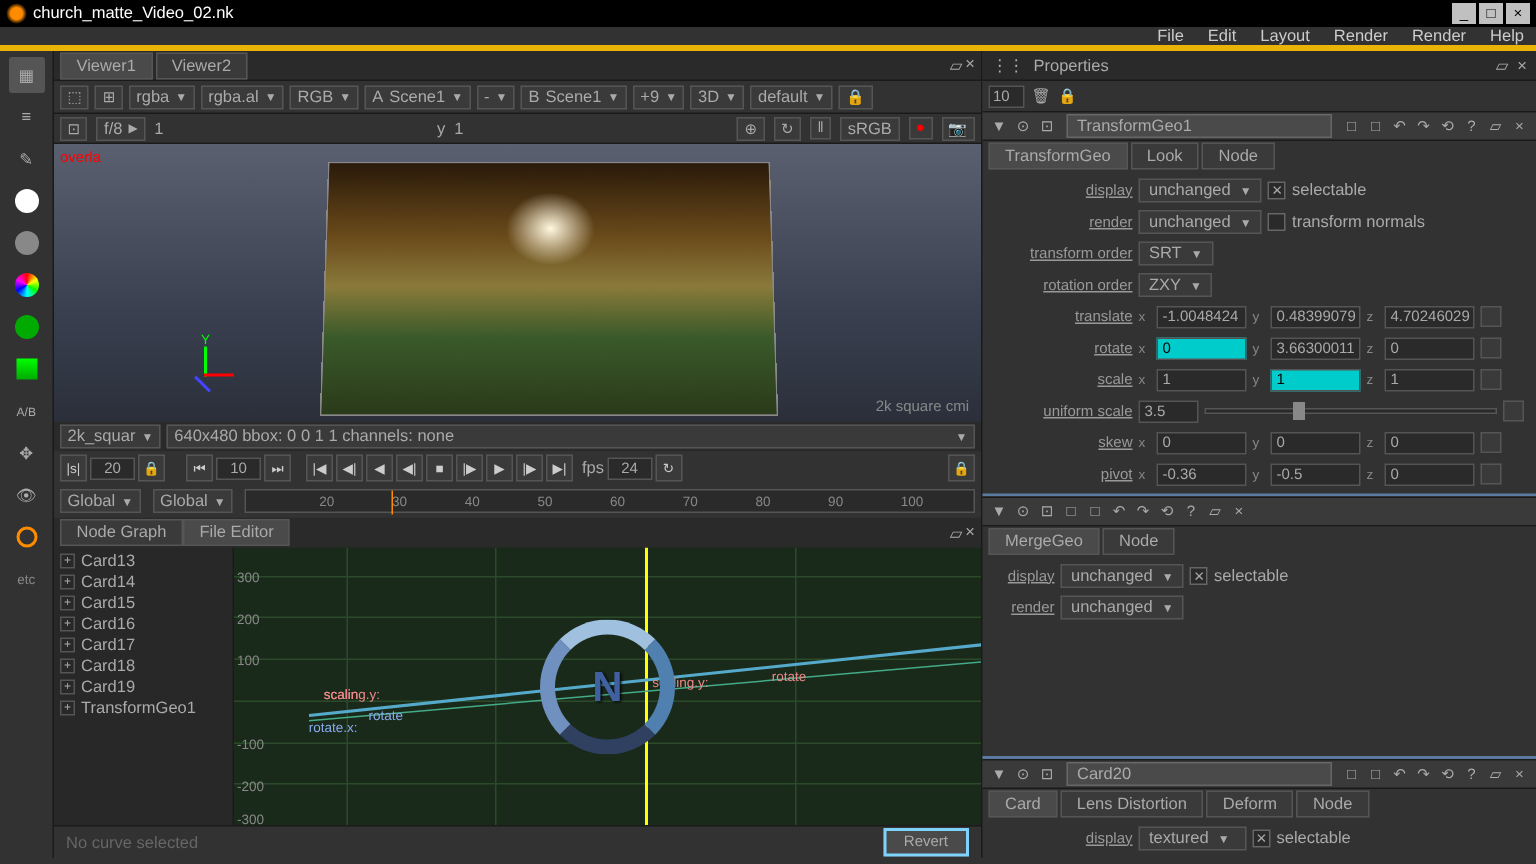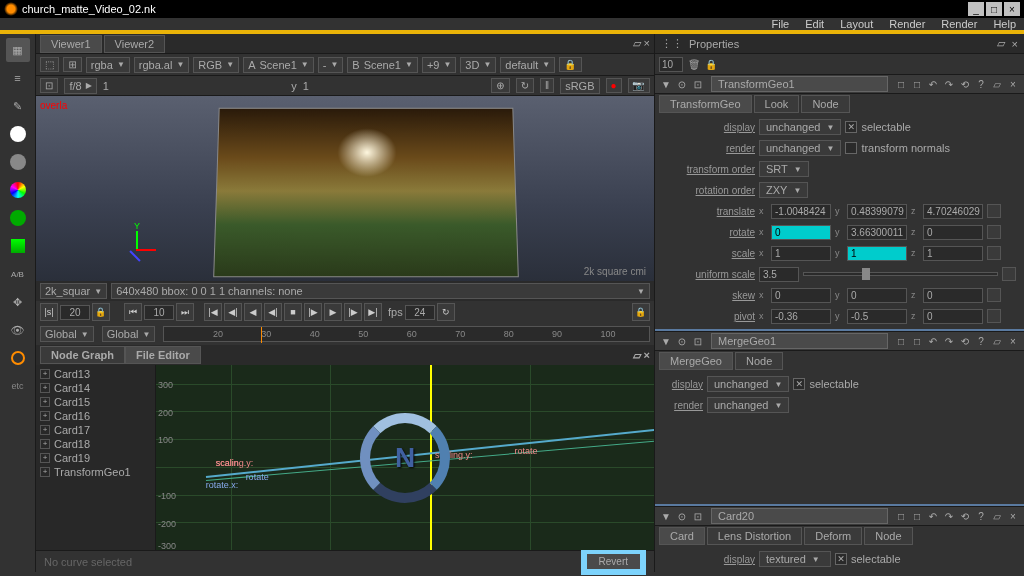--- a/index.html
+++ b/index.html
@@ -35,35 +35,35 @@
 .axis-z { position: absolute; width: 14px; height: 2px; background: #44f; left: 2px; bottom: 4px; transform: rotate(45deg); }
 .viewport-footer { position: absolute; bottom: 4px; right: 8px; font-size: 10px; color: #888; }
 .viewer-status { height: 20px; background: #2a2a2a; display: flex; align-items: center; padding: 0 4px; gap: 4px; font-size: 10px; }
 .playback { height: 22px; background: #323232; display: flex; align-items: center; padding: 0 4px; gap: 2px; }
 .pb-btn { width: 18px; height: 18px; background: #3a3a3a; border: 1px solid #555; display: flex; align-items: center; justify-content: center; font-size: 9px; color: #ccc; }
 .frame-in { width: 30px; background: #2a2a2a; border: 1px solid #555; text-align: center; font-size: 10px; padding: 1px; }
 .timeline-bar { height: 22px; background: #323232; display: flex; align-items: center; padding: 0 4px; gap: 8px; position: relative; }
 .timeline-track { flex: 1; height: 16px; background: #2a2a2a; border: 1px solid #555; position: relative; }
 .tick { position: absolute; top: 2px; font-size: 9px; color: #888; }
 .playhead { position: absolute; left: 20%; width: 1px; height: 16px; background: #ff8c00; }
-.bottom-tabs { height: 20px; background: #2a2a2a; display: flex; align-items: center; padding: 0 4px; font-weight: bold; }
+.bottom-tabs { height: 20px; background: #2a2a2a; display: flex; align-items: center; padding: 0 4px; }
 .bottom-panel { flex: 1; display: flex; background: #282828; min-height: 0; }
 .tree-panel { width: 120px; background: #282828; border-right: 1px solid #1a1a1a; padding: 2px; }
 .tree-item { display: flex; align-items: center; gap: 4px; padding: 1px 2px; font-size: 10px; }
 .tree-exp { width: 10px; text-align: center; border: 1px solid #555; font-size: 8px; line-height: 8px; }
 .curve-panel { flex: 1; position: relative; background: #1a2a1a; overflow: hidden; }
 .grid-h { position: absolute; width: 100%; height: 1px; background: #2a4a2a; }
 .grid-v { position: absolute; height: 100%; width: 1px; background: #2a4a2a; }
 .curve-label { position: absolute; font-size: 9px; color: #888; }
 .curve-key-label { position: absolute; font-size: 9px; }
 .logo { position: absolute; left: 50%; top: 50%; transform: translate(-50%, -50%); width: 90px; height: 90px; }
 .logo-ring { width: 90px; height: 90px; border: 10px solid; border-color: #a0c0e0 #5080b0 #304060 #7090c0; border-radius: 50%; position: absolute; }
 .logo-text { position: absolute; left: 50%; top: 50%; transform: translate(-50%, -50%); font-size: 28px; font-weight: bold; color: #4060a0; text-shadow: 1px 1px 2px #000; }
 .status-bottom { height: 22px; background: #323232; border-top: 1px solid #1a1a1a; display: flex; align-items: center; padding: 0 8px; gap: 8px; }
-.revert-btn { margin-left: auto; background: #4a4a4a; border: 6px solid #7dd3fc; padding: 2px 12px; font-size: 10px; }
+.revert-btn { margin-left: auto; background: #4a4a4a; border: 2px solid #7dd3fc; padding: 2px 12px; font-size: 10px; }
 .props-panel { width: 370px; background: #323232; border-left: 1px solid #1a1a1a; display: flex; flex-direction: column; }
 .props-header { height: 20px; background: #2a2a2a; display: flex; align-items: center; padding: 0 6px; gap: 6px; border-bottom: 1px solid #1a1a1a; }
 .props-toolbar { height: 20px; background: #323232; display: flex; align-items: center; padding: 0 4px; gap: 4px; }
 .prop-in { width: 24px; background: #2a2a2a; border: 1px solid #555; padding: 1px 2px; font-size: 10px; }
 .node-header { height: 20px; background: #3a3a3a; display: flex; align-items: center; padding: 0 4px; gap: 2px; border-top: 1px solid #1a1a1a; border-bottom: 1px solid #1a1a1a; }
 .node-name { flex: 1; background: #4a4a4a; border: 1px solid #666; padding: 1px 6px; font-size: 11px; margin: 0 4px; }
 .node-icon { width: 14px; height: 14px; display: flex; align-items: center; justify-content: center; font-size: 10px; }
 .node-tabs { height: 20px; display: flex; align-items: center; padding: 0 4px; gap: 2px; }
 .node-body { padding: 4px 8px; display: flex; flex-direction: column; gap: 3px; }
 .prop-row { display: flex; align-items: center; gap: 4px; height: 18px; }
@@ -489,21 +489,20 @@
         <div class="anim-btn"></div>
       </div>
     </div>
 
     <div class="divider"></div>
 
     <div class="node-header">
       <span class="node-icon">▼</span>
       <span class="node-icon">⊙</span>
       <span class="node-icon">⊡</span>
-      <div class="node-name">MergeGeo1</div>
       <span class="node-icon">□</span>
       <span class="node-icon">□</span>
       <span class="node-icon">↶</span>
       <span class="node-icon">↷</span>
       <span class="node-icon">⟲</span>
       <span class="node-icon">?</span>
       <span class="node-icon">▱</span>
       <span class="node-icon">×</span>
     </div>
     <div class="node-tabs">

